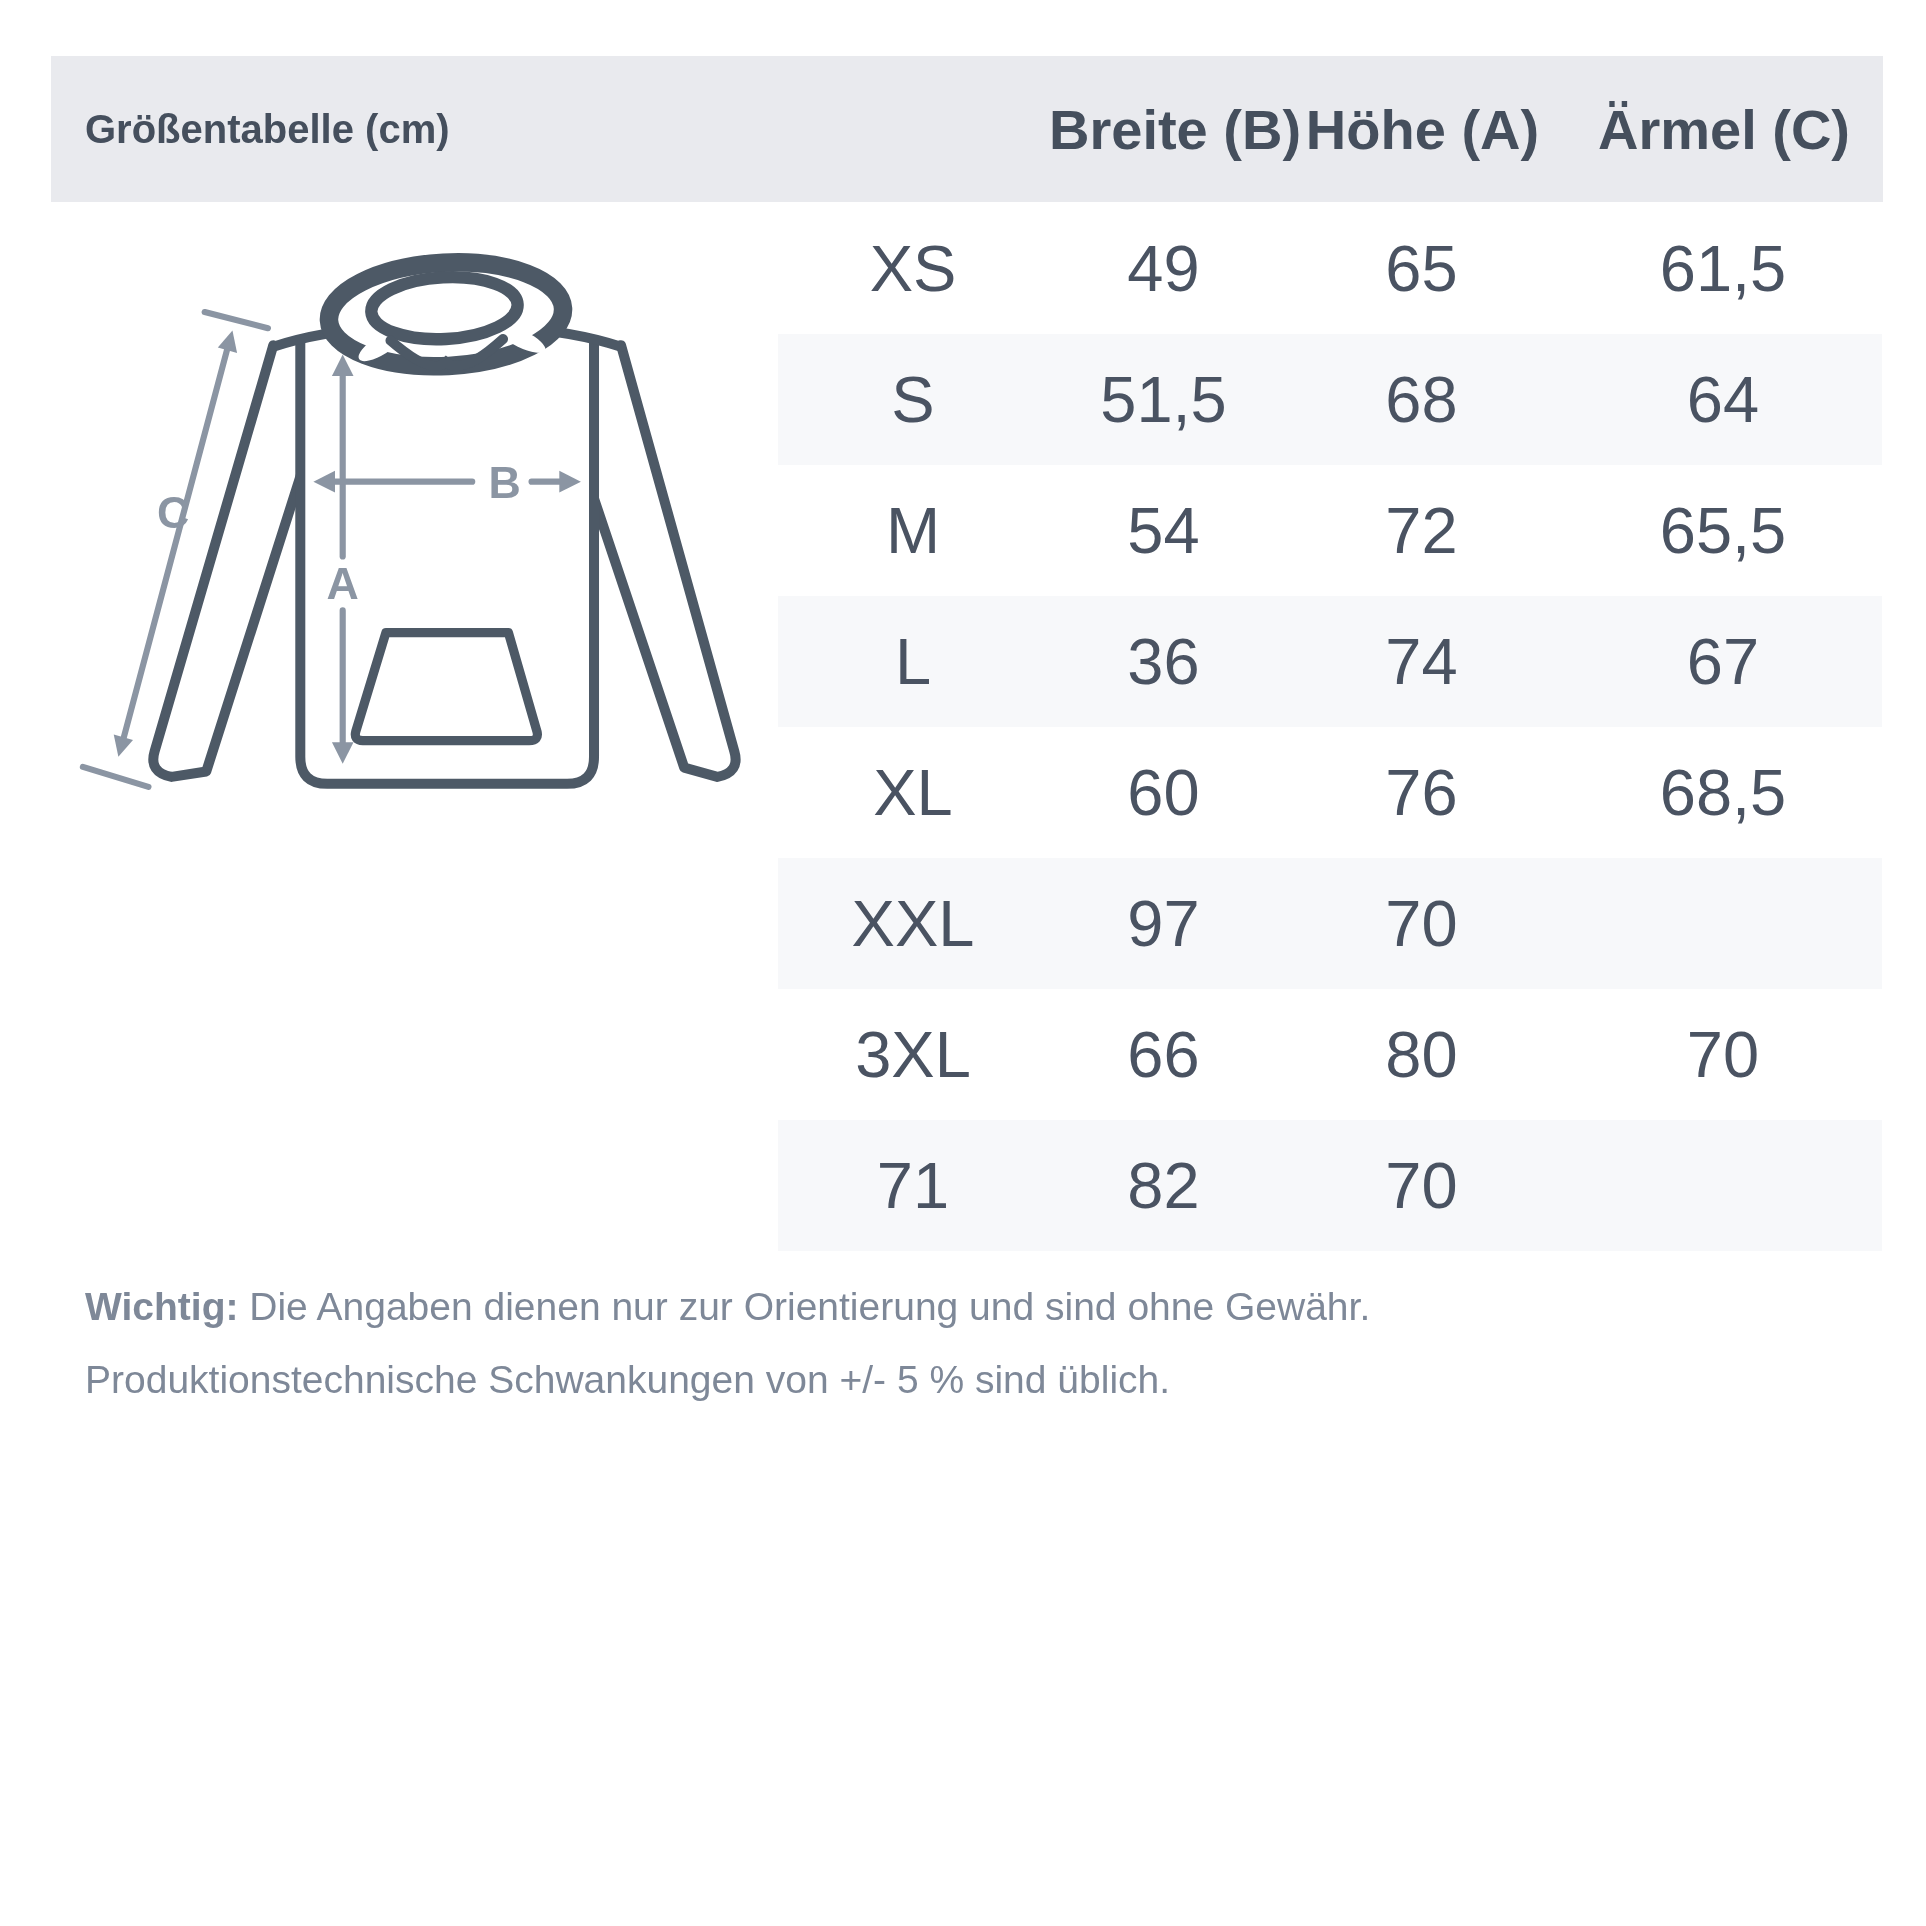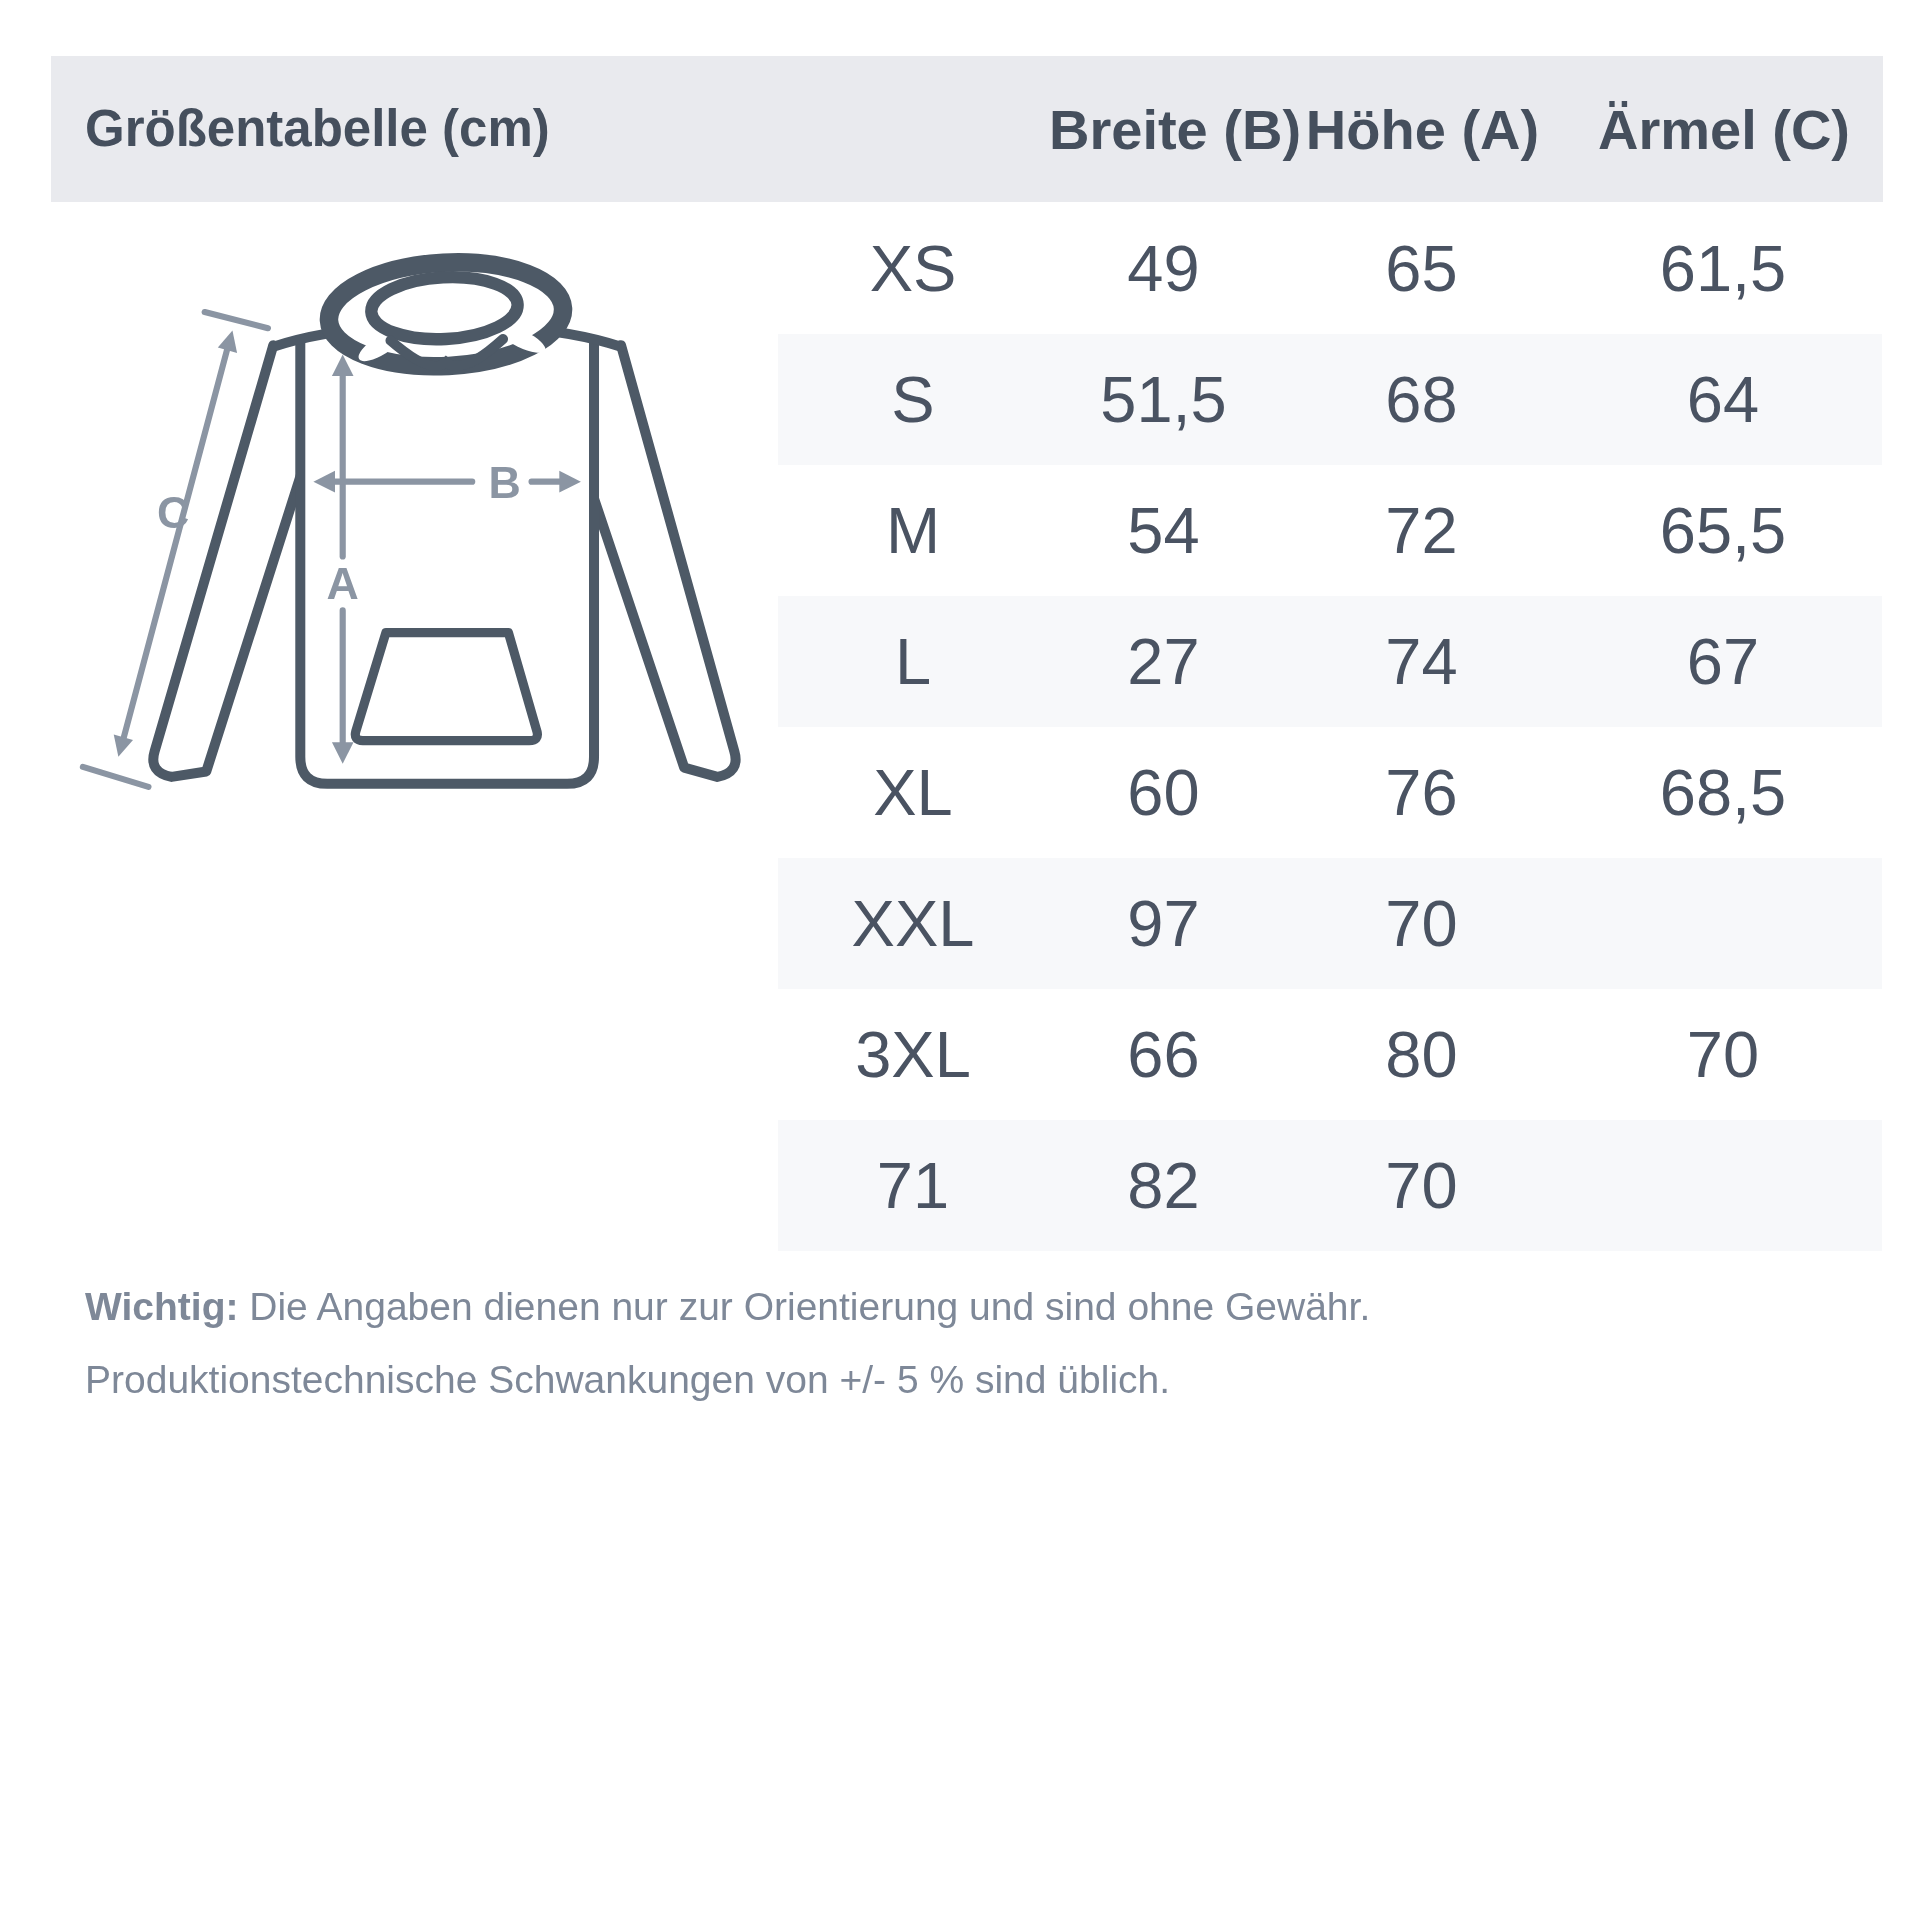--- a/index.html
+++ b/index.html
@@ -7,21 +7,21 @@
     position:relative;width:1926px;height:1926px;background:#ffffff;overflow:hidden;
     font-family:"Liberation Sans", sans-serif;
   }
   
   .band{
     position:absolute;left:51px;top:56px;width:1832px;height:146px;
     background:var(--band,#e9eaee);
   }
   .title{
     position:absolute;left:34px;top:0;height:146px;line-height:146px;
-    font-size:51px;font-weight:bold;color:var(--head,#454f5d);white-space:nowrap;
+    font-size:40px;font-weight:bold;color:var(--head,#454f5d);white-space:nowrap;
   }
   .headcols{
     position:absolute;right:0;top:0;height:146px;width:1104px;
     display:grid;grid-template-columns:270px 231px 285px 318px;align-items:center;
   }
   .headcols .hc{
     text-align:center;font-size:56px;font-weight:bold;color:var(--head,#454f5d);white-space:nowrap;
   }
   
   .rows{position:absolute;left:778px;top:203px;width:1104px;}
@@ -119,21 +119,21 @@
         <div class="cell">64</div>
       </div>
       <div class="trow">
         <div class="cell">M</div>
         <div class="cell">54</div>
         <div class="cell">72</div>
         <div class="cell">65,5</div>
       </div>
       <div class="trow striped">
         <div class="cell">L</div>
-        <div class="cell">27</div>
+        <div class="cell">36</div>
         <div class="cell">74</div>
         <div class="cell">67</div>
       </div>
       <div class="trow">
         <div class="cell">XL</div>
         <div class="cell">60</div>
         <div class="cell">76</div>
         <div class="cell">68,5</div>
       </div>
       <div class="trow striped">

